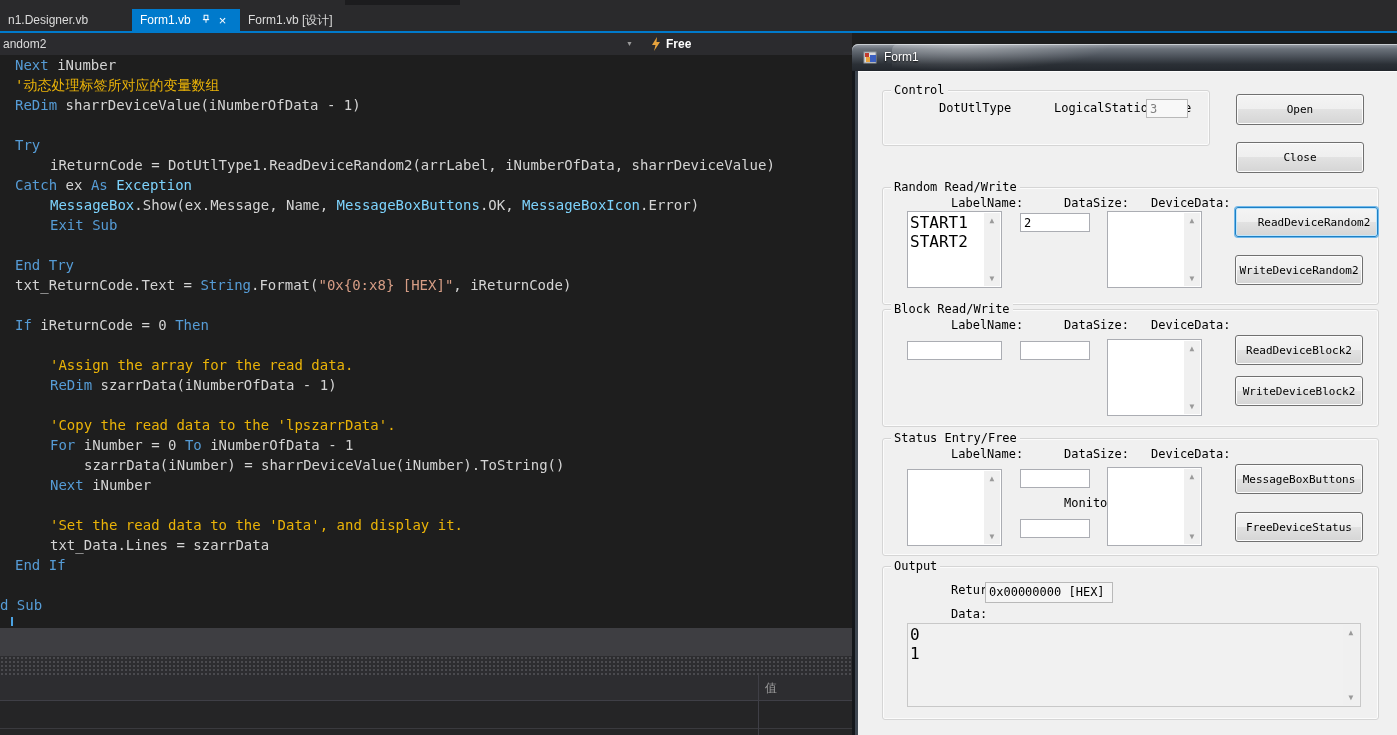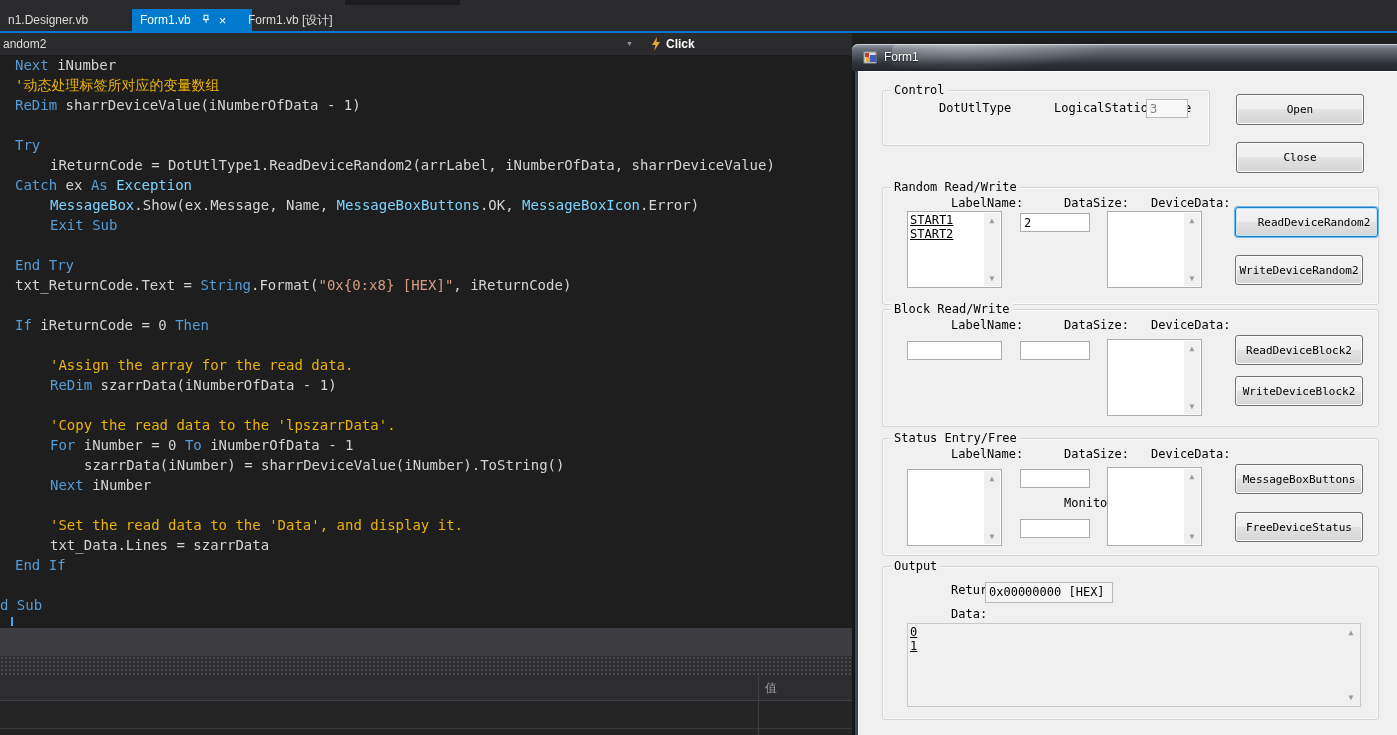--- a/index.html
+++ b/index.html
@@ -42,21 +42,21 @@
   #titlebar .ttl{position:absolute;left:32px;top:6px;color:#FFFFFF;font-size:12px;text-shadow:0 1px 2px #000;}
   #titlebar .ficon{position:absolute;left:10px;top:5px;}
   #winedge{position:absolute;left:0;top:27px;width:6px;height:664px;background:linear-gradient(90deg,#14171B 0%,#14171B 45%,#3E4650 55%,#3E4650 100%);}
   #client{position:absolute;left:6px;top:27px;width:539px;height:664px;background:#F0F0F0;border-top:1px solid #FDFDFD;
           font-family:"DejaVu Sans Mono",monospace;color:#000;}
   .grp{position:absolute;border:1px solid #D5D5D5;border-radius:3px;box-shadow:inset 0 0 0 1px #FBFBFB;}
   .grp>.glabel{position:absolute;top:-8px;left:8px;background:#F0F0F0;padding:0 3px;font-size:12px;color:#000;}
   .flabel{position:absolute;font-size:12px;color:#000;white-space:nowrap;padding-left:44px;}
   .tb{position:absolute;background:#FFFFFF;border:1px solid #ABADB3;box-sizing:border-box;font-size:12px;padding:2px 3px;white-space:pre;overflow:hidden;}
   .ml{position:absolute;background:#FFFFFF;border:1px solid #ABADB3;box-sizing:border-box;}
-  .ml .ml-text{position:absolute;left:2px;top:1px;right:18px;bottom:1px;font-size:12px;white-space:pre;overflow:hidden;text-decoration:underline;}
+  .ml .ml-text{position:absolute;left:2px;top:1px;right:18px;bottom:1px;font-size:16px;white-space:pre;overflow:hidden;}
   .vsb{position:absolute;top:1px;right:1px;bottom:1px;width:16px;background:#F0F0F0;}
   .vsb .arr{position:absolute;left:0;width:16px;height:15px;text-align:center;font-size:8px;line-height:15px;color:#9a9a9a;background:#F0F0F0;}
   .vsb .arr.up{top:0;} .vsb .arr.dn{bottom:0;}
   .btn{position:absolute;width:126px;height:28px;border:1px solid #707070;border-radius:3px;
        background:linear-gradient(180deg,#F4F4F4 0%,#EFEFEF 49%,#E2E2E2 50%,#D5D5D5 100%);
        box-shadow:inset 0 0 0 1px #FCFCFC;display:flex;align-items:center;justify-content:center;
        font-family:"DejaVu Sans Mono",monospace;font-size:11px;color:#000;cursor:pointer;white-space:nowrap;}
   .btn.focused{border:1px solid #1E7FC4;box-shadow:0 0 0 1px #6FB8EA,inset 0 0 0 1px #BEE6FD;padding-left:15px;}
 </style>
 </head>
@@ -65,21 +65,21 @@
 <div id="screen">
 
   <div id="topstrip">
       <div class="notch"></div>
     </div>
 
   <div id="tabstrip">
     <div class="tab" style="left:0;width:122px;">
       <span>n1.Designer.vb</span>
     </div>
-    <div class="tab active" style="left:132px;width:120px;">
+    <div class="tab active" style="left:132px;width:108px;">
       <span>Form1.vb</span>
       <span class="pin">
         <svg width="10" height="10" viewBox="0 0 16 16">
             <g stroke="#fff" stroke-width="1.6" fill="none">
               <rect x="5" y="2" width="6" height="7"></rect>
               <line x1="3" y1="9" x2="13" y2="9"></line>
               <line x1="8" y1="9" x2="8" y2="14"></line>
             </g>
           </svg>
       </span>
@@ -91,21 +91,21 @@
   </div>
 
   <div id="navbar">
     <span class="scope">andom2</span>
     <span class="dd-arrow">▼</span>
     <span class="bolt">
       <svg width="12" height="14" viewBox="0 0 12 14">
           <polygon points="7,0 2,8 5.5,8 4,14 10,5 6.5,5" fill="#E8A33D"></polygon>
         </svg>
     </span>
-    <span class="event">Click</span>
+    <span class="event">Free</span>
   </div>
 
   <div id="code"><div class="code-line" style="padding-left: 15px;"><span class="tok-kw">Next</span><span class="tok-id"> iNumber</span></div><div class="code-line" style="padding-left: 15px;"><span class="tok-cm">'动态处理标签所对应的变量数组</span></div><div class="code-line" style="padding-left: 15px;"><span class="tok-kw">ReDim</span><span class="tok-id"> sharrDeviceValue(iNumberOfData - 1)</span></div><div class="code-line" style="padding-left: 0px;"></div><div class="code-line" style="padding-left: 15px;"><span class="tok-kw">Try</span></div><div class="code-line" style="padding-left: 50px;"><span class="tok-id">iReturnCode = DotUtlType1.ReadDeviceRandom2(arrLabel, iNumberOfData, sharrDeviceValue)</span></div><div class="code-line" style="padding-left: 15px;"><span class="tok-kw">Catch</span><span class="tok-id"> ex </span><span class="tok-kw">As</span><span class="tok-id"> </span><span class="tok-ty">Exception</span></div><div class="code-line" style="padding-left: 50px;"><span class="tok-ty">MessageBox</span><span class="tok-id">.Show(ex.Message, Name, </span><span class="tok-ty">MessageBoxButtons</span><span class="tok-id">.OK, </span><span class="tok-ty">MessageBoxIcon</span><span class="tok-id">.Error)</span></div><div class="code-line" style="padding-left: 50px;"><span class="tok-kw">Exit Sub</span></div><div class="code-line" style="padding-left: 0px;"></div><div class="code-line" style="padding-left: 15px;"><span class="tok-kw">End Try</span></div><div class="code-line" style="padding-left: 15px;"><span class="tok-id">txt_ReturnCode.Text = </span><span class="tok-kw">String</span><span class="tok-id">.Format(</span><span class="tok-st">"0x{0:x8} [HEX]"</span><span class="tok-id">, iReturnCode)</span></div><div class="code-line" style="padding-left: 0px;"></div><div class="code-line" style="padding-left: 15px;"><span class="tok-kw">If</span><span class="tok-id"> iReturnCode = 0 </span><span class="tok-kw">Then</span></div><div class="code-line" style="padding-left: 0px;"></div><div class="code-line" style="padding-left: 50px;"><span class="tok-cm">'Assign the array for the read data.</span></div><div class="code-line" style="padding-left: 50px;"><span class="tok-kw">ReDim</span><span class="tok-id"> szarrData(iNumberOfData - 1)</span></div><div class="code-line" style="padding-left: 0px;"></div><div class="code-line" style="padding-left: 50px;"><span class="tok-cm">'Copy the read data to the 'lpszarrData'.</span></div><div class="code-line" style="padding-left: 50px;"><span class="tok-kw">For</span><span class="tok-id"> iNumber = 0 </span><span class="tok-kw">To</span><span class="tok-id"> iNumberOfData - 1</span></div><div class="code-line" style="padding-left: 84px;"><span class="tok-id">szarrData(iNumber) = sharrDeviceValue(iNumber).ToString()</span></div><div class="code-line" style="padding-left: 50px;"><span class="tok-kw">Next</span><span class="tok-id"> iNumber</span></div><div class="code-line" style="padding-left: 0px;"></div><div class="code-line" style="padding-left: 50px;"><span class="tok-cm">'Set the read data to the 'Data', and display it.</span></div><div class="code-line" style="padding-left: 50px;"><span class="tok-id">txt_Data.Lines = szarrData</span></div><div class="code-line" style="padding-left: 15px;"><span class="tok-kw">End If</span></div><div class="code-line" style="padding-left: 0px;"></div><div class="code-line" style="padding-left: 0px;"><span class="tok-kw">d Sub</span></div></div>
   <div id="caret"></div>
 
   <div id="hscroll"></div>
   <div id="splitter"></div>
 
   <div id="watch">
     <div class="hdr">

